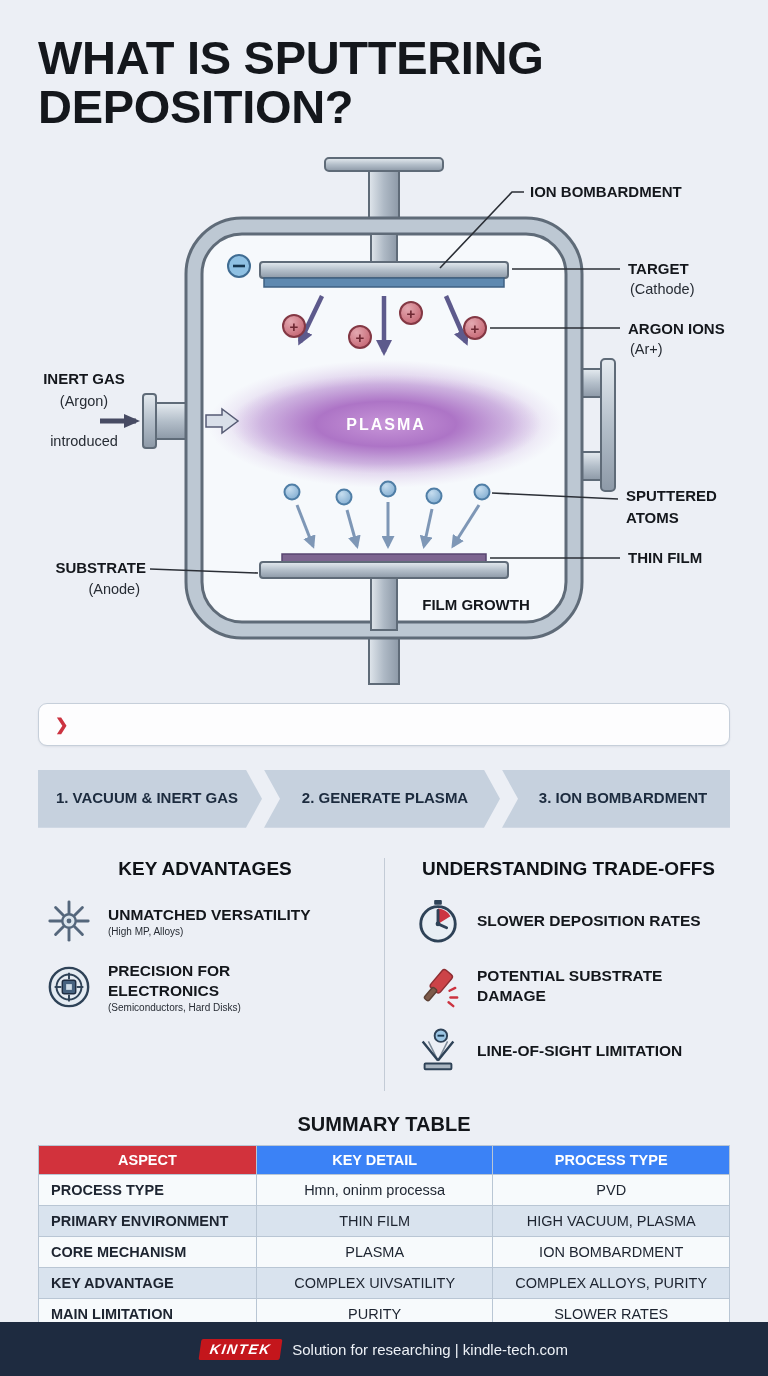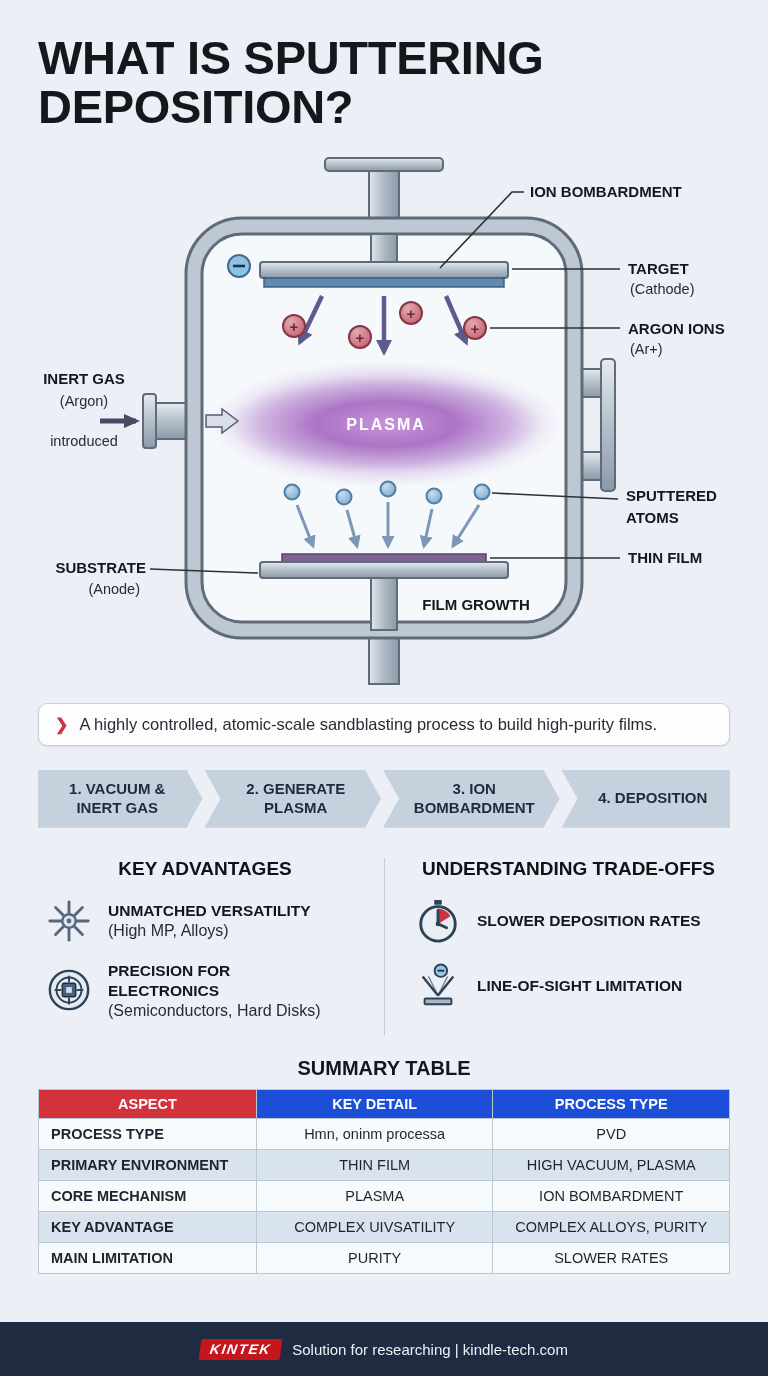--- a/index.html
+++ b/index.html
@@ -40,27 +40,27 @@
   .step:last-child  { clip-path:polygon(0 0, 100% 0, 100% 100%, 0 100%, 16px 50%); padding-right:8px; }
 
   .columns { display:flex; margin:30px 0 0; padding:0 38px; }
   .col-left  { width:50%; padding-right:12px; box-sizing:border-box; }
   .col-right { width:50%; border-left:1px solid #c3cbd6; padding-left:22px; box-sizing:border-box; }
   .col-title { text-align:center; font-size:19px; font-weight:bold; color:#0f1217; margin-bottom:16px; }
   .adv-item { display:flex; align-items:center; gap:14px; margin:0 0 15px 6px; }
   .adv-icon { width:50px; height:50px; flex:0 0 50px; display:flex; align-items:center; justify-content:center; }
   .adv-text { display:flex; flex-direction:column; }
   .adv-text .t { font-weight:bold; font-size:15.5px; color:#13161b; line-height:1.3; max-width:235px; }
-  .adv-text .s { font-size:16px; color:#272c34; margin-top:1px; }
+  .adv-text .s { font-size:10px; color:#272c34; margin-top:1px; }
 
   .summary-title { margin-top:22px; text-align:center; font-size:20px; font-weight:bold; color:#13161b; }
   table.summary { width:692px; margin:9px auto 0; border-collapse:collapse; font-size:14.5px; border:1.5px solid #3d6486; }
   table.summary th { padding:6px 6px; color:#fff; font-weight:bold; font-size:14.5px; border:1px solid #b9c6d4; }
   th.hdr-red  { background:#d2323c; width:31.5%;margin-top:8px; }
-  th.hdr-blue { background:#1d4ed8; width:34.2%;margin-top:24px; }
+  th.hdr-blue { background:#3b82f6; width:34.2%;margin-top:24px; }
   table.summary td { border:1px solid #b9c6d4; padding:5px 8px; text-align:center; color:#1d2430; height:20px; }
   table.summary tr:nth-child(odd)  td { background:#f7fafc; }
   table.summary tr:nth-child(even) td { background:#d9e3ee; }
   td.aspect { font-weight:bold; text-align:left !important; padding-left:12px !important; color:#16202e; }
 
   .footer {
     position:absolute; left:0; right:0; bottom:0; height:54px; background:#1e2b40;
     display:flex; align-items:center; justify-content:center; gap:11px;
   }
   .footer-logo {
@@ -211,28 +211,26 @@
       <text x="140" y="438" class="lbl-sub" text-anchor="end">(Anode)</text>
       <text x="84" y="228" class="lbl" text-anchor="middle">INERT GAS</text>
       <text x="84" y="250" class="lbl-sub" text-anchor="middle">(Argon)</text>
       <text x="84" y="290" class="lbl-sub" text-anchor="middle">introduced</text>
       <text x="476" y="454" class="lbl" text-anchor="middle">FILM GROWTH</text>
     </g>
   </svg>
 
   <div class="callout">
     <span class="callout-marker">❯</span>
-    <span class="callout-text">A highly controlled, atomic-scale sandblasting process to build high-purity films.</span>
   </div>
 
   <div class="steps">
     <div class="step">1. VACUUM &amp; INERT GAS</div>
     <div class="step">2. GENERATE PLASMA</div>
     <div class="step">3. ION BOMBARDMENT</div>
-    <div class="step">4. DEPOSITION</div>
   </div>
 
   <div class="columns">
 
     <div class="col-left">
       <div class="col-title">KEY ADVANTAGES</div>
 
       <div class="adv-item">
         <span class="adv-icon">
           <svg width="46" height="46" viewBox="0 0 48 48">
@@ -287,20 +285,38 @@
             <line x1="24" y1="27" x2="24" y2="13" stroke="#2e4257" stroke-width="3" stroke-linecap="round"></line>
             <line x1="24" y1="27" x2="33" y2="31" stroke="#2e4257" stroke-width="3" stroke-linecap="round"></line>
             <circle cx="24" cy="27" r="2.5" fill="#2e4257"></circle>
           </svg>
         </span>
         <span class="adv-text">
           <span class="t">SLOWER DEPOSITION RATES</span>
         </span>
       </div>
 
+      <div class="adv-item">
+        <span class="adv-icon">
+          <svg width="46" height="46" viewBox="0 0 48 48">
+            <g transform="rotate(40 24 24)">
+              <rect x="17" y="6" width="13" height="24" rx="3" fill="#cc4348" stroke="#8e2d32" stroke-width="1.5"></rect>
+              <rect x="20.5" y="28" width="6" height="15" rx="2" fill="#7d5a4a" stroke="#5b4034" stroke-width="1.5"></rect>
+            </g>
+            <g stroke="#cc3340" stroke-width="2.5" stroke-linecap="round">
+              <line x1="36" y1="29" x2="42" y2="26"></line>
+              <line x1="37" y1="36" x2="44" y2="36"></line>
+              <line x1="35" y1="41" x2="40" y2="45"></line>
+            </g>
+          </svg>
+        </span>
+        <span class="adv-text">
+          <span class="t">POTENTIAL SUBSTRATE DAMAGE</span>
+        </span>
+      </div>
 
       <div class="adv-item">
         <span class="adv-icon">
           <svg width="46" height="46" viewBox="0 0 48 48">
             <circle cx="27" cy="8" r="6.5" fill="#9cc6e4" stroke="#2e4257" stroke-width="2"></circle>
             <line x1="23.5" y1="8" x2="30.5" y2="8" stroke="#16364f" stroke-width="2"></line>
             <path d="M8 14 L24 34 M40 14 L24 34" stroke="#2e4257" stroke-width="2.5" fill="none"></path>
             <path d="M14 14 L24 34 M34 14 L24 34" stroke="#2e4257" stroke-width="1.5" fill="none" opacity="0.6"></path>
             <rect x="10" y="37" width="28" height="6" rx="1" fill="#aab6c2" stroke="#2e4257" stroke-width="2"></rect>
           </svg>

